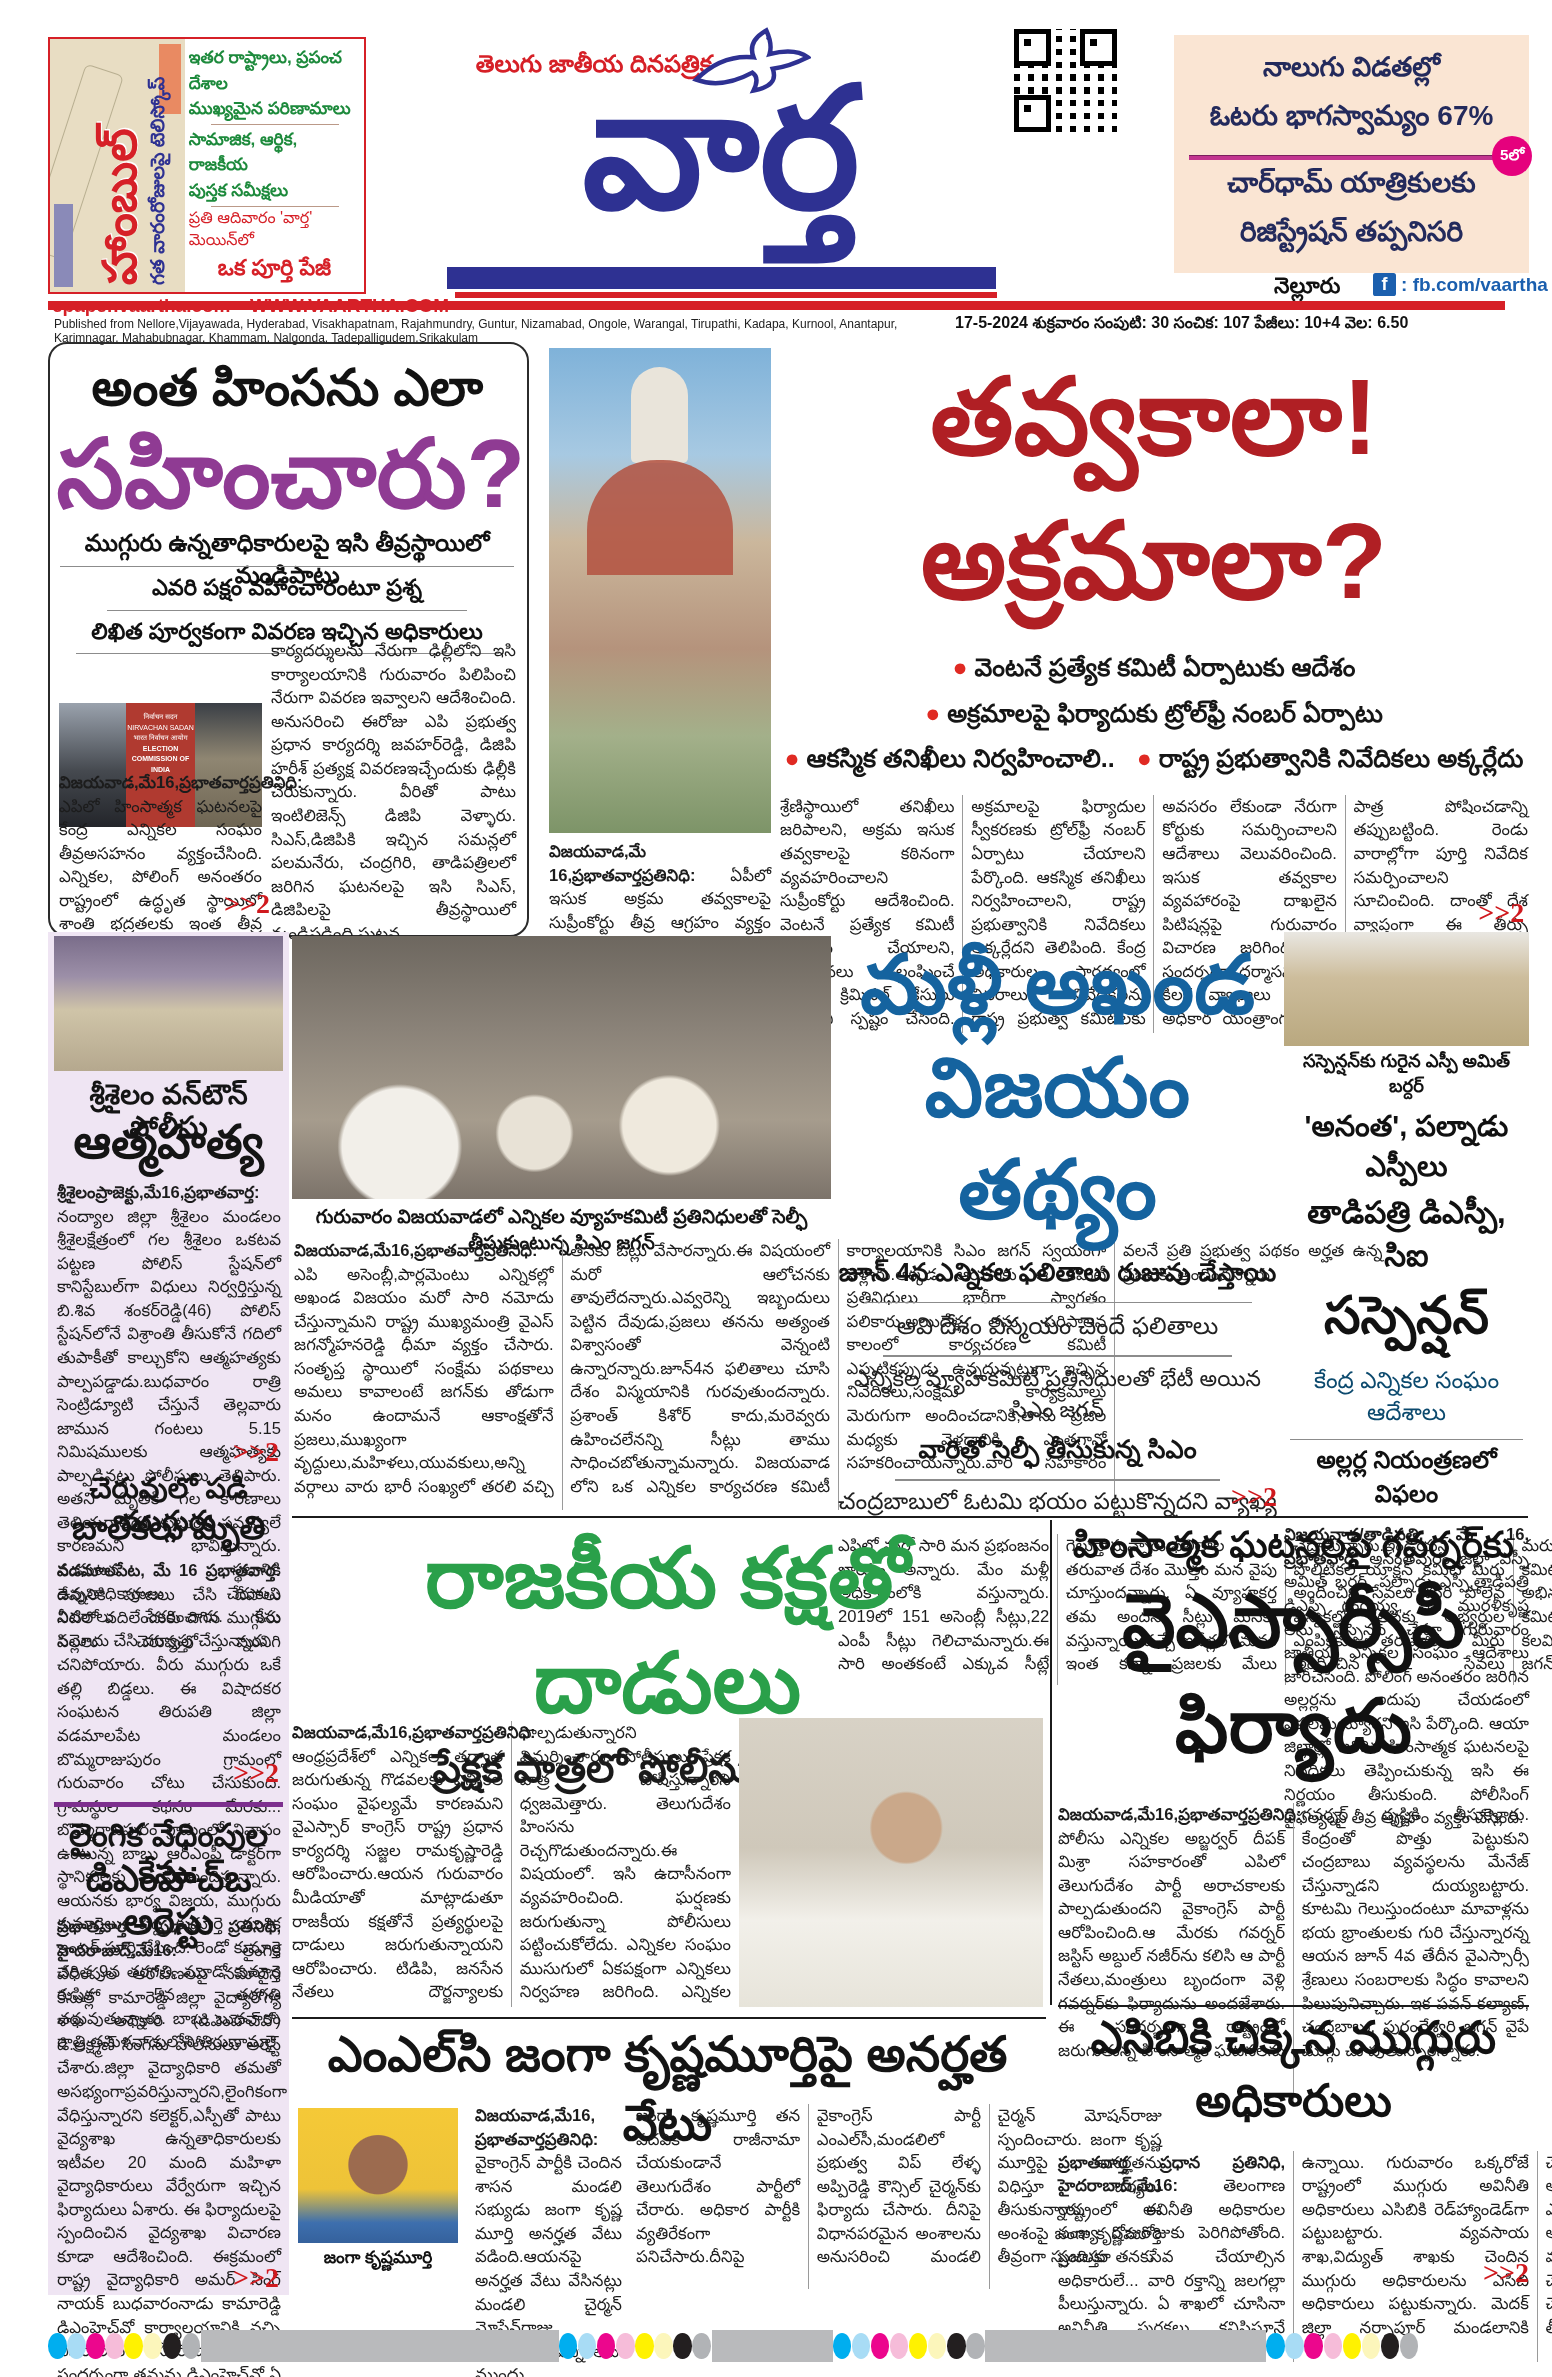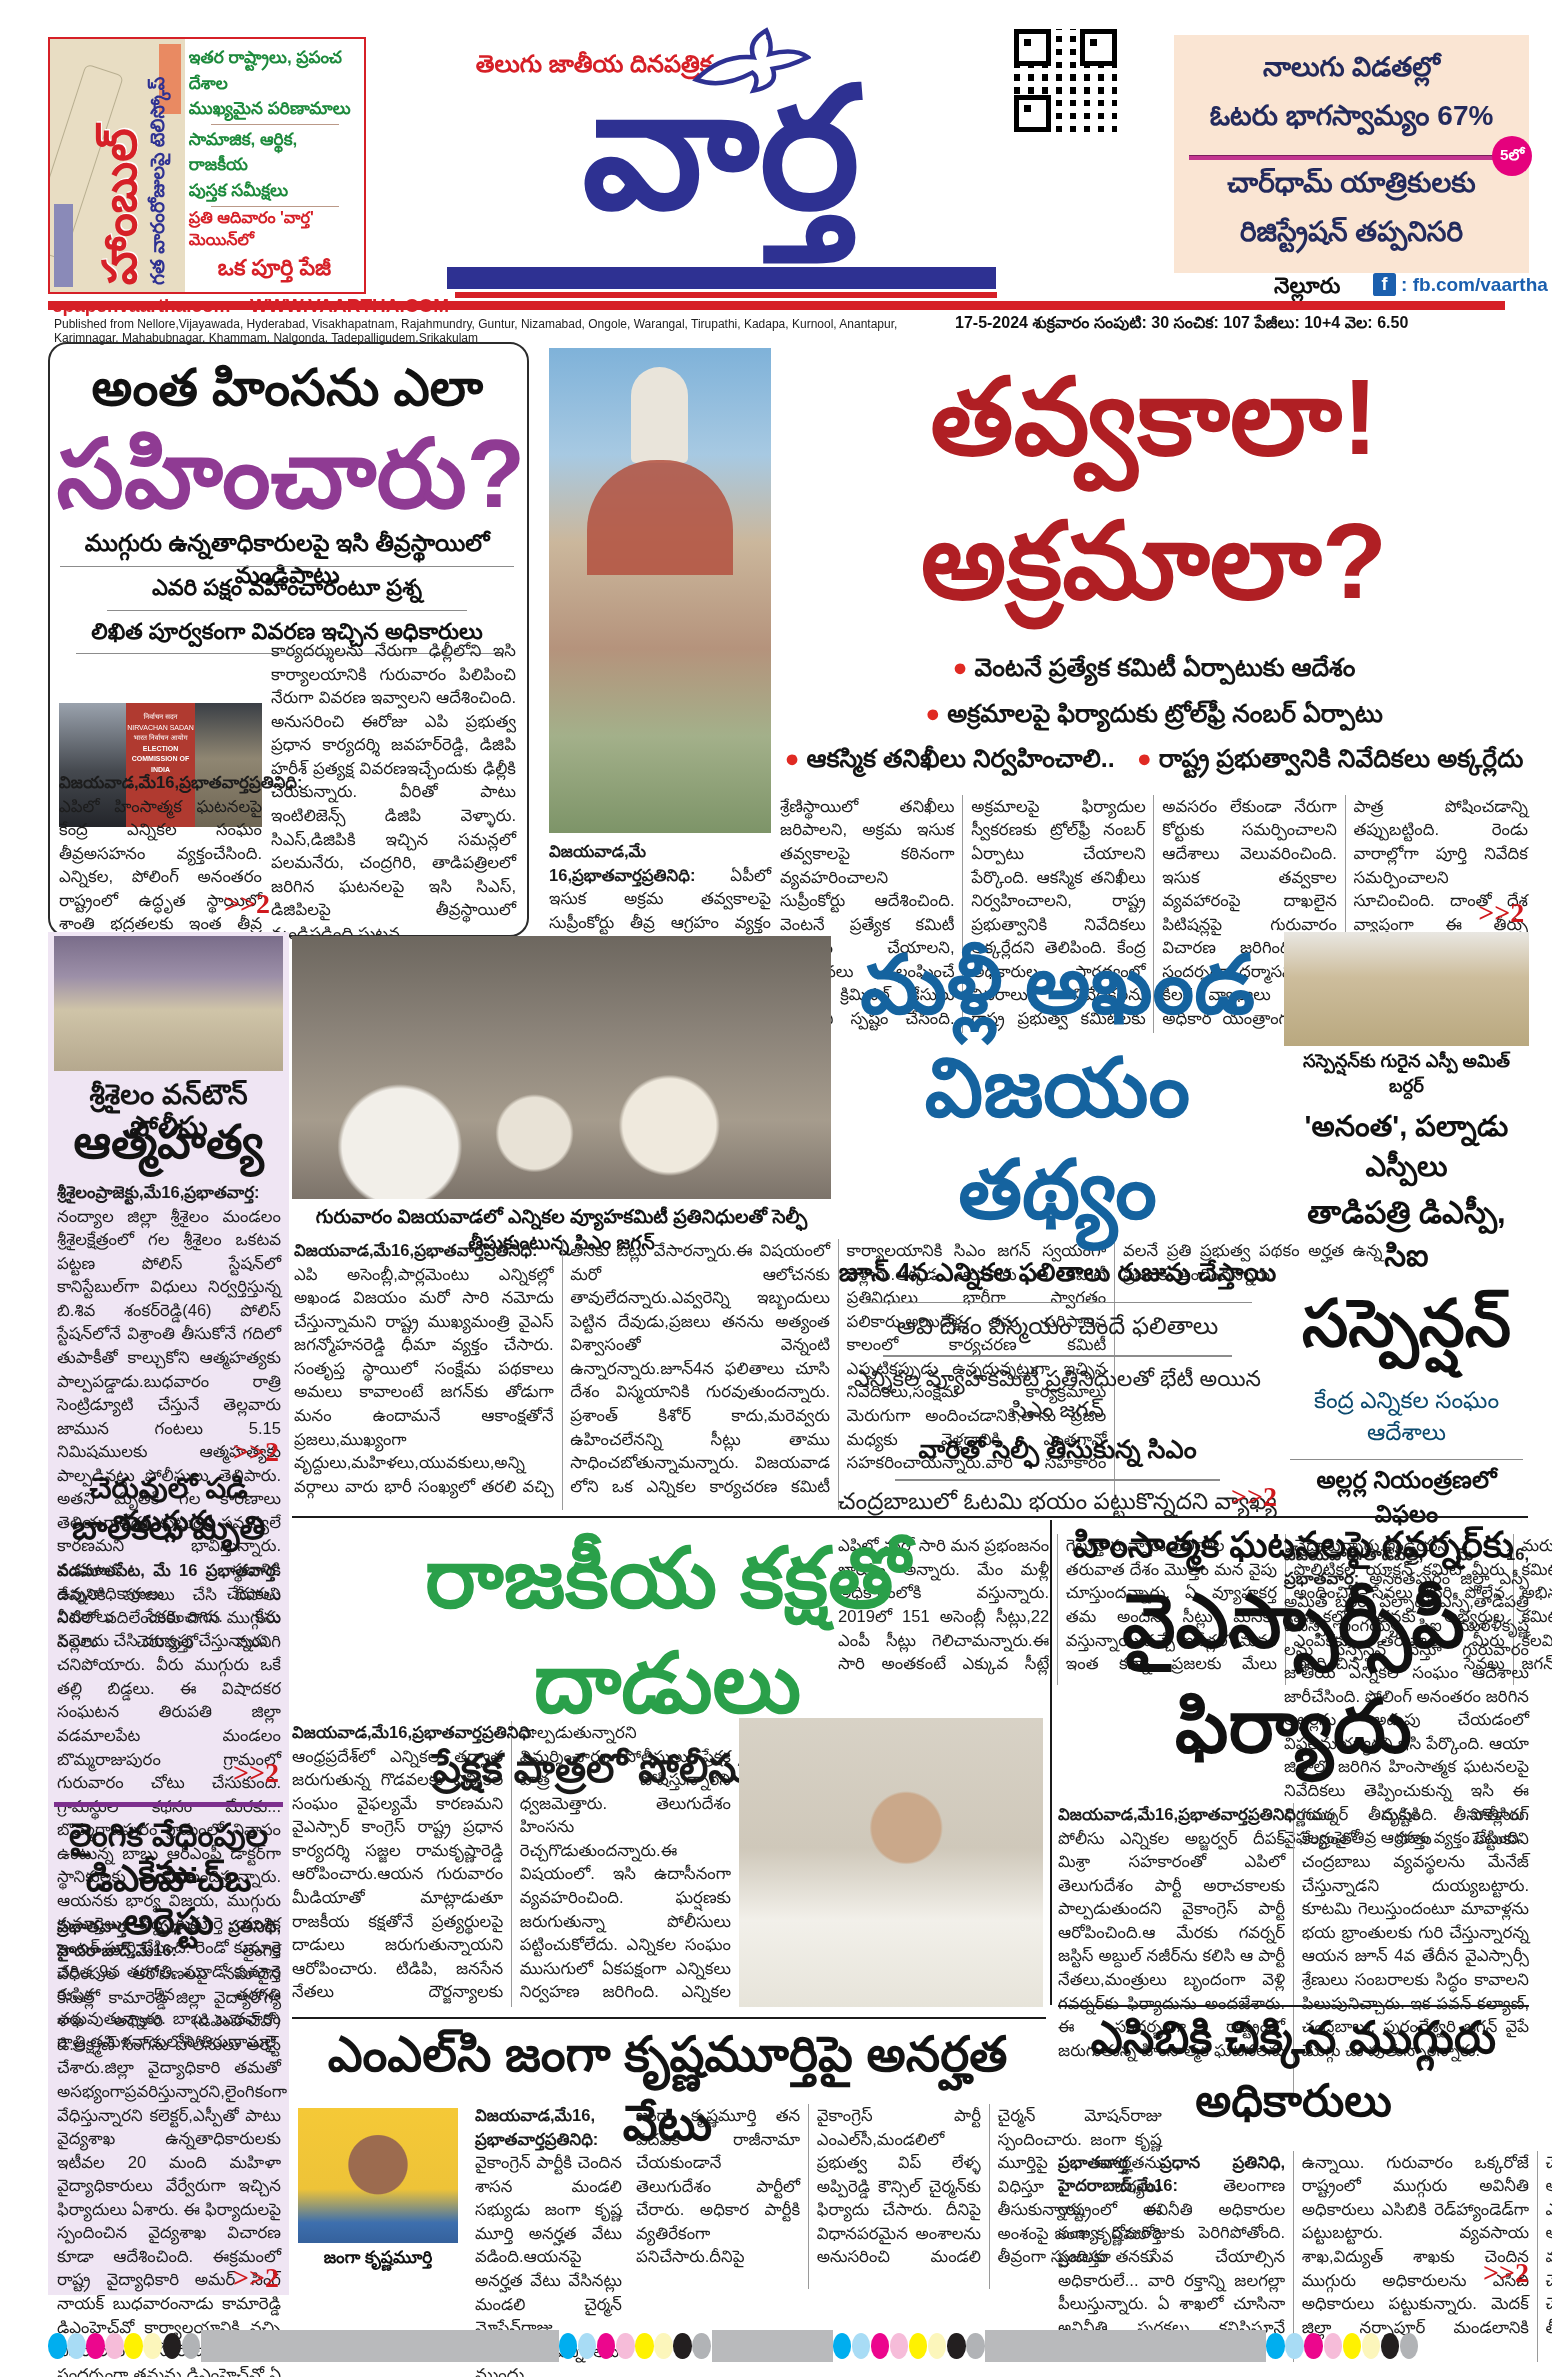--- a/index.html
+++ b/index.html
@@ -49,21 +49,21 @@
         <div style="font-size:17px;font-weight:bold;color:#1d8a3c;line-height:1.5;">
           <span>ఇతర రాష్ట్రాలు, ప్రపంచ దేశాల</span><br>
           <span>ముఖ్యమైన పరిణామాలు</span>
         </div>
         <div style="width:128px;height:1.3px;background:#b98;"></div>
         <div style="font-size:17px;font-weight:bold;color:#1d8a3c;line-height:1.5;">
           <span>సామాజిక, ఆర్థిక, రాజకీయ</span><br>
           <span>పుస్తక సమీక్షలు</span>
         </div>
         <div style="width:128px;height:1.3px;background:#b98;"></div>
-        <div style="font-size:16px;font-weight:bold;color:#d62027;">ప్రతి ఆదివారం 'వార్త' మెయిన్‌లో</div>
+        <div style="font-size:16px;font-weight:normal;color:#d62027;">ప్రతి ఆదివారం 'వార్త' మెయిన్‌లో</div>
         <div style="font-size:22px;font-weight:bold;color:#d62027;">ఒక పూర్తి పేజీ</div>
       </div>
     </div>
     <div class="abs bold" style="left:52px;top:295px;font-size:19px;color:#d62027;">epaper.vaartha.com</div>
     <div class="abs bold" style="left:250px;top:295px;font-size:19px;color:#d62027;">WWW.VAARTHA.COM</div>
 
     <div class="abs ctr bold" style="left:447px;top:50px;width:294px;font-size:24px;color:#d62027;">తెలుగు జాతీయ దినపత్రిక</div>
     <svg class="abs" style="left:677px;top:19px;" width="134" height="83" viewBox="0 0 210 130">
       <path d="M30 95 Q70 55 120 60 Q110 35 140 18 Q150 40 145 55 Q185 45 205 60 Q175 75 150 78 Q160 105 120 112 Q130 92 118 84 Q70 110 30 95 Z" fill="#ffffff" stroke="#2e3192" stroke-width="7"></path>
       <circle cx="143" cy="30" r="3" fill="#2e3192"></circle>
@@ -208,21 +208,21 @@
       <span>ప్రతినిధులతో సిఎం జగన్ కలవిడిగా తిరిగారు. వారితో సిఎం జగన్ స్వయంగా తన కెమెరాలో సెల్ఫీలు దిగారు.వారితో ఆయన విజయానందాన్ని పంచుకున్నారు. తాను గెలుపుపట్ల అత్యంత విశ్వాసంతో ఉన్నట్లు వెల్లడించారు.మంత్రులు పెద్దిరెడ్డి రామచంద్రరెడ్డి,  బొత్ససత్యనారాయణ,  సిఎం జగన్ వ్యక్తిగత కార్యక్రమాల నిర్వాహకుడు తలశిల రఘురామ్‌లు ఈ కార్యక్రమంలో</span>
     </div>
     <div class="abs jump" style="right:0;bottom:-1.3px;">&gt;&gt;2</div>
   </div>
 
   <div class="abs" style="left:1284px;top:932px;width:245px;height:578px;">
     <div class="ph" style="width:245px;height:114px;background:linear-gradient(180deg,#e9e7e2 0%,#cdbd9c 40%,#b9a87f 100%);"></div>
     <div class="ctr bold" style="margin-top:5.1px;font-size:18px;">సస్పెన్షన్‌కు గురైన ఎస్పీ అమిత్ బర్దర్</div>
     <div class="ctr bold" style="margin-top:9px;font-size:29px;">'అనంత', పల్నాడు ఎస్పీలు</div>
     <div class="ctr bold" style="margin-top:5.1px;font-size:31px;">తాడిపత్రి డిఎస్పీ, సిఐ</div>
-    <div class="ctr bold" style="margin-top:3.8px;font-size:66px;">సస్పెన్షన్</div>
+    <div class="ctr bold" style="margin-top:3.8px;font-size:52px;">సస్పెన్షన్</div>
     <div class="ctr" style="margin-top:9px;font-size:23px;color:#0c4a6e;">కేంద్ర ఎన్నికల సంఘం ఆదేశాలు</div>
     <div class="thin-rule" style="margin:7.7px 6.4px 0;"></div>
     <div class="ctr bold" style="margin-top:6.4px;font-size:24px;">అల్లర్ల నియంత్రణలో విఫలం</div>
     <div class="body-txt" style="margin-top:9px;height:140px;">
       <span class="dateline">విజయవాడ/తాడిపత్రి, మే 16, ప్రభాతవార్త:</span>
       <span>అనంతపురం జిల్లా ఎస్పీ అమిత్ బర్దర్, పల్నాడు ఎస్పీ,తాడిపత్రి డిఎస్పీ గంగయ్య, సిఐ మురళీకృష్ణ లను సస్పెన్షన్ చేస్తూ గురువారం జాతీయ ఎన్నికల సంఘం ఆదేశాలు జారీచేసింది. పోలింగ్ అనంతరం జరిగిన అల్లర్లను అదుపు చేయడంలో విఫలమయ్యారని ఇసి పేర్కొంది. ఆయా జిల్లాల్లో జరిగిన హింసాత్మక ఘటనలపై నివేదికలు తెప్పించుకున్న ఇసి ఈ నిర్ణయం తీసుకుంది. పోలీసింగ్ వైఫల్యంపై తీవ్ర ఆగ్రహం వ్యక్తం చేసింది.</span>
     </div>
   </div>
 
   <div class="abs hr" style="left:292px;top:1516px;width:1236px;"></div>

